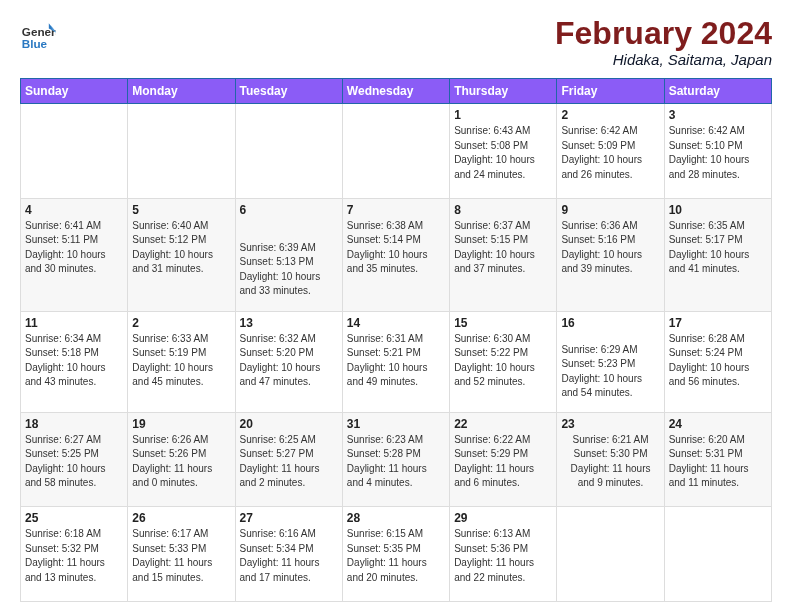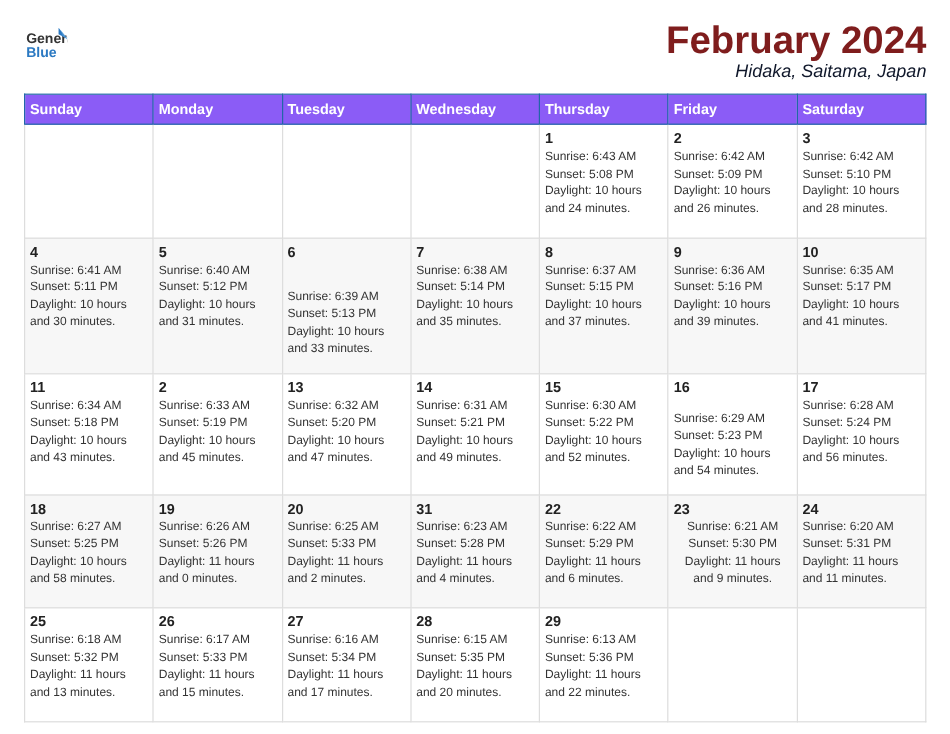--- a/index.html
+++ b/index.html
@@ -262,21 +262,21 @@
           <td>
             <span class="day-num">19</span>
             <div class="day-info" style="white-space: pre-line;">Sunrise: 6:26 AM
 Sunset: 5:26 PM
 Daylight: 11 hours
 and 0 minutes.</div>
           </td>
           <td>
             <span class="day-num">20</span>
             <div class="day-info" style="white-space: pre-line;">Sunrise: 6:25 AM
-Sunset: 5:33 PM
+Sunset: 5:27 PM
 Daylight: 11 hours
 and 2 minutes.</div>
           </td>
           <td>
             <span class="day-num">31</span>
             <div class="day-info" style="white-space: pre-line;">Sunrise: 6:23 AM
 Sunset: 5:28 PM
 Daylight: 11 hours
 and 4 minutes.</div>
           </td>

